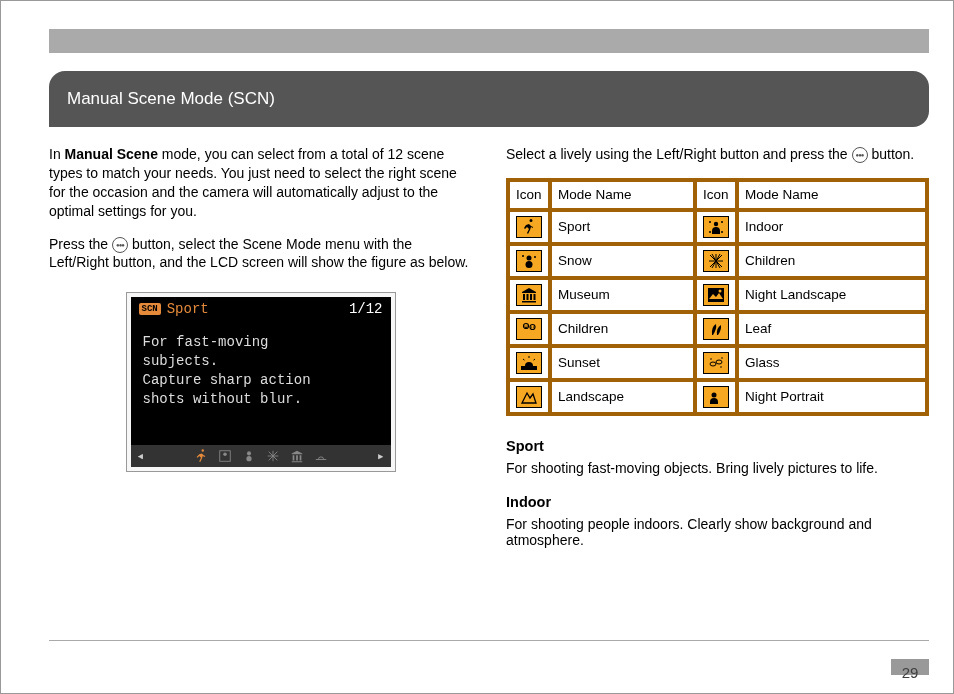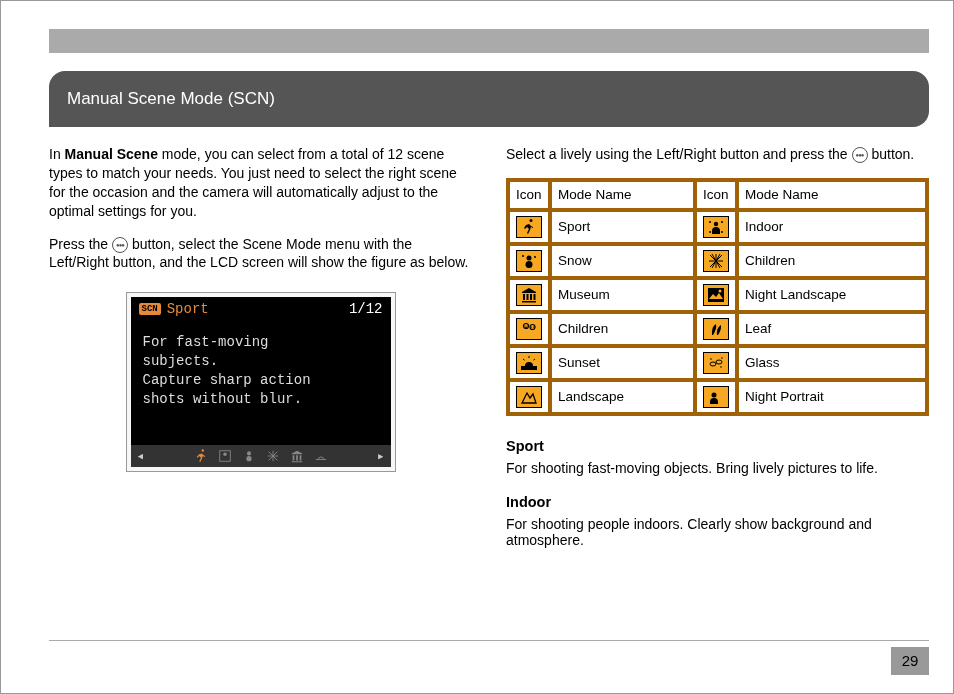--- a/index.html
+++ b/index.html
@@ -173,23 +173,23 @@
     left: 48px;
     right: 24px;
     bottom: 52px;
     border-top: 1px solid #aaa;
   }
   .page-num-box {
     position: absolute;
     right: 24px;
     bottom: 18px;
     width: 38px;
-    height: 28px;
+    height: 16px;
     background: #999;
-    color: #000000;
+    color: #404040;
     text-align: center;
     line-height: 28px;
     font-size: 15px;
   }
 </style>
 </head>
 <body>
 
 <div class="outer-frame">
   <div class="top-margin-bar"></div>

